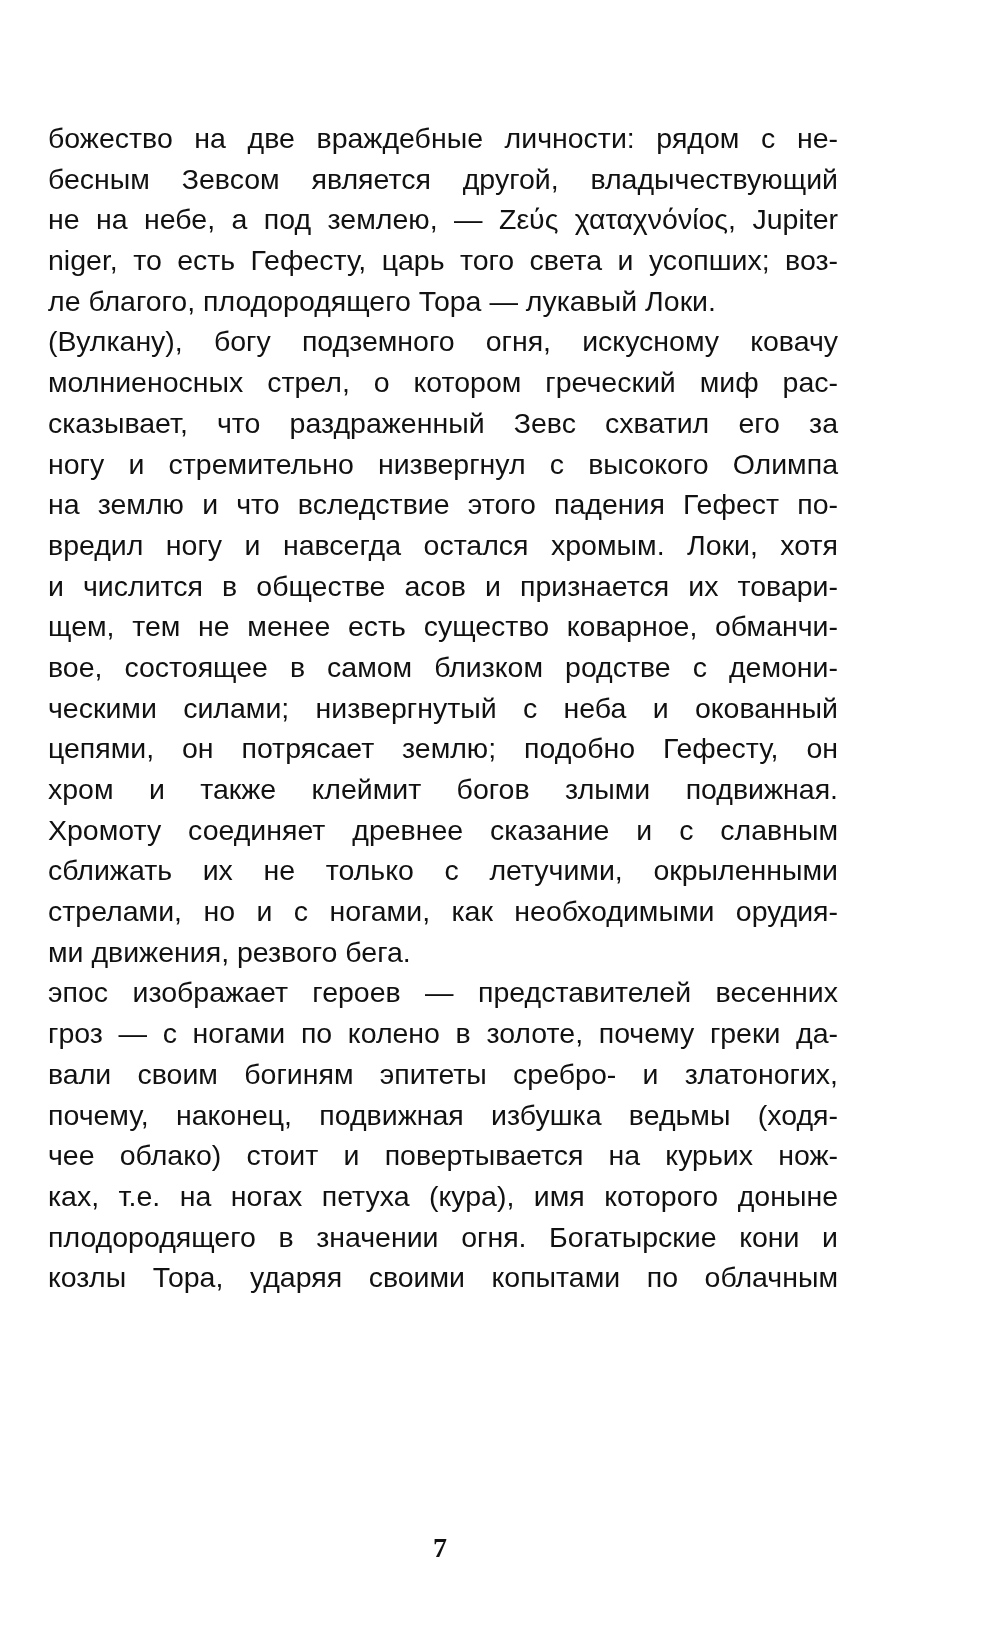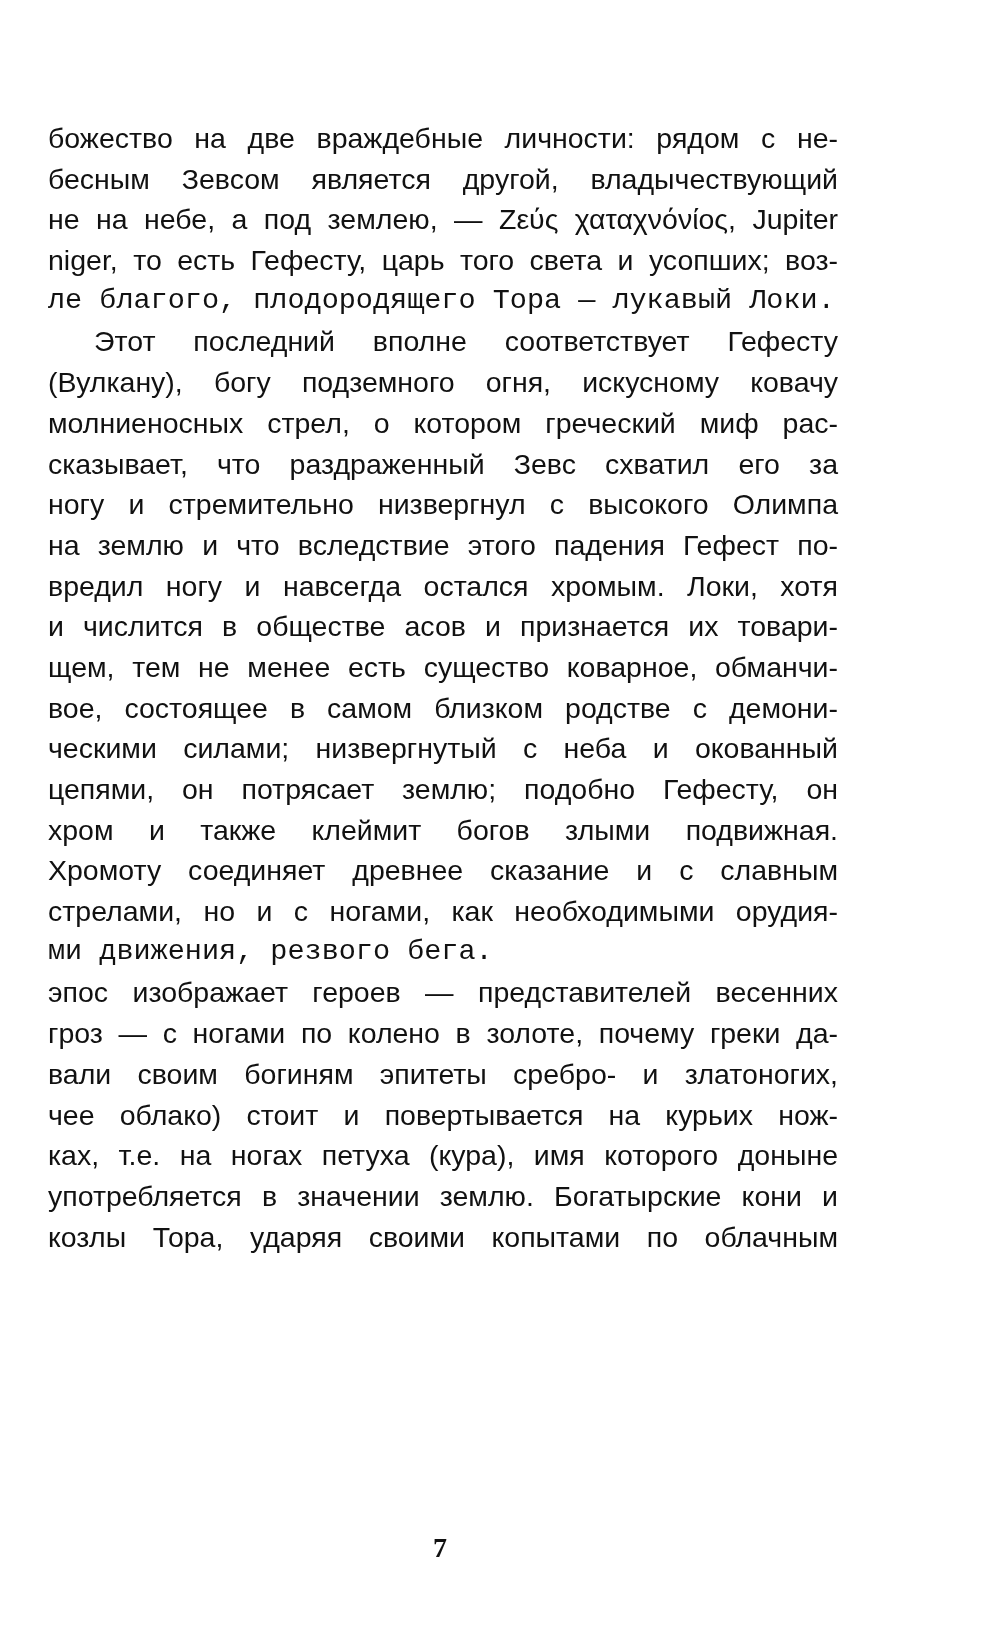--- a/index.html
+++ b/index.html
@@ -26,21 +26,20 @@
       line-height: 40.7px;
       font-family: "Liberation Sans Narrow", "Liberation Sans", "DejaVu Sans Condensed", sans-serif;
       font-size: 28.5px;
       white-space: nowrap;
       text-align: justify;
       text-align-last: justify;
       letter-spacing: 0px;
     }
     .line.last {
       text-align-last: left;
-      font-family: Liberation Mono, monospace;
     }
     .line.indent {
       padding-left: 46px;
       width: calc(100% - 46px);
     }
     .page-number {
       position: absolute;
       left: 0;
       width: 1000px;
       top: 1532px;
@@ -62,44 +61,45 @@
 
   <div>
     <span class="line">божество на две враждебные личности: рядом с не-</span>
     <span class="line">бесным Зевсом является другой, владычествующий</span>
     <span class="line">не на небе, а под землею, — Ζεύς χαταχνόνίος, Jupiter</span>
     <span class="line">niger, то есть Гефесту, царь того света и усопших; воз-</span>
     <span class="line last">ле благого, плодородящего Тора — лукавый Локи.</span>
   </div>
 
   <div>
-    <span class="line indent">Этот последний вполне соответствует Гефесту</span>
     <span class="line">(Вулкану), богу подземного огня, искусному ковачу</span>
     <span class="line">молниеносных стрел, о котором греческий миф рас-</span>
     <span class="line">сказывает, что раздраженный Зевс схватил его за</span>
     <span class="line">ногу и стремительно низвергнул с высокого Олимпа</span>
     <span class="line">на землю и что вследствие этого падения Гефест по-</span>
     <span class="line">вредил ногу и навсегда остался хромым. Локи, хотя</span>
     <span class="line">и числится в обществе асов и признается их товари-</span>
     <span class="line">щем, тем не менее есть существо коварное, обманчи-</span>
     <span class="line">вое, состоящее в самом близком родстве с демони-</span>
     <span class="line">ческими силами; низвергнутый с неба и окованный</span>
     <span class="line">цепями, он потрясает землю; подобно Гефесту, он</span>
     <span class="line">хром и также клеймит богов злыми подвижная.</span>
     <span class="line">Хромоту соединяет древнее сказание и с славным</span>
+    <span class="line">сближать их не только с летучими, окрыленными</span>
     <span class="line">стрелами, но и с ногами, как необходимыми орудия-</span>
     <span class="line last">ми движения, резвого бега.</span>
   </div>
 
   <div>
     <span class="line">эпос изображает героев — представителей весенних</span>
     <span class="line">гроз — с ногами по колено в золоте, почему греки да-</span>
     <span class="line">вали своим богиням эпитеты сребро- и златоногих,</span>
+    <span class="line">почему, наконец, подвижная избушка ведьмы (ходя-</span>
     <span class="line">чее облако) стоит и повертывается на курьих нож-</span>
     <span class="line">ках, т.е. на ногах петуха (кура), имя которого доныне</span>
-    <span class="line">употребляется в значении землю. Богатырские кони и</span>
+    <span class="line">плодородящего в значении огня. Богатырские кони и</span>
     <span class="line">козлы Тора, ударяя своими копытами по облачным</span>
   </div>
 </div>
 
 <div class="page-number">
   <span>7</span>
 </div>
 
 </body></html>

